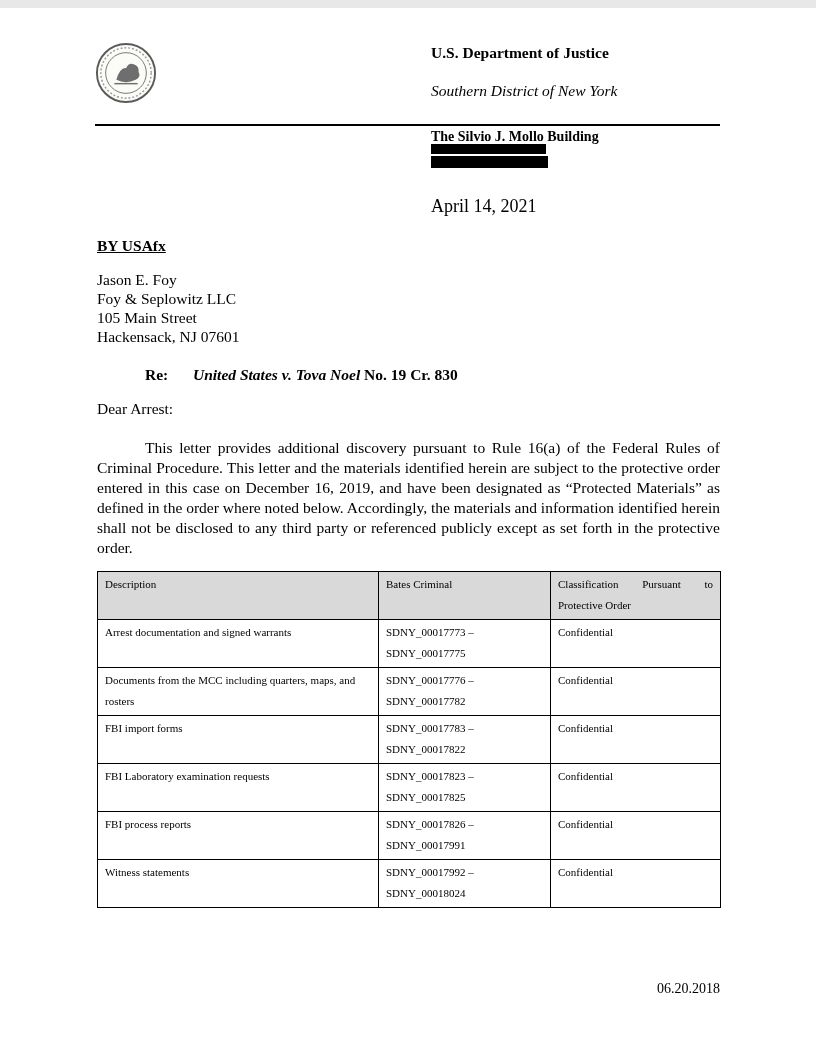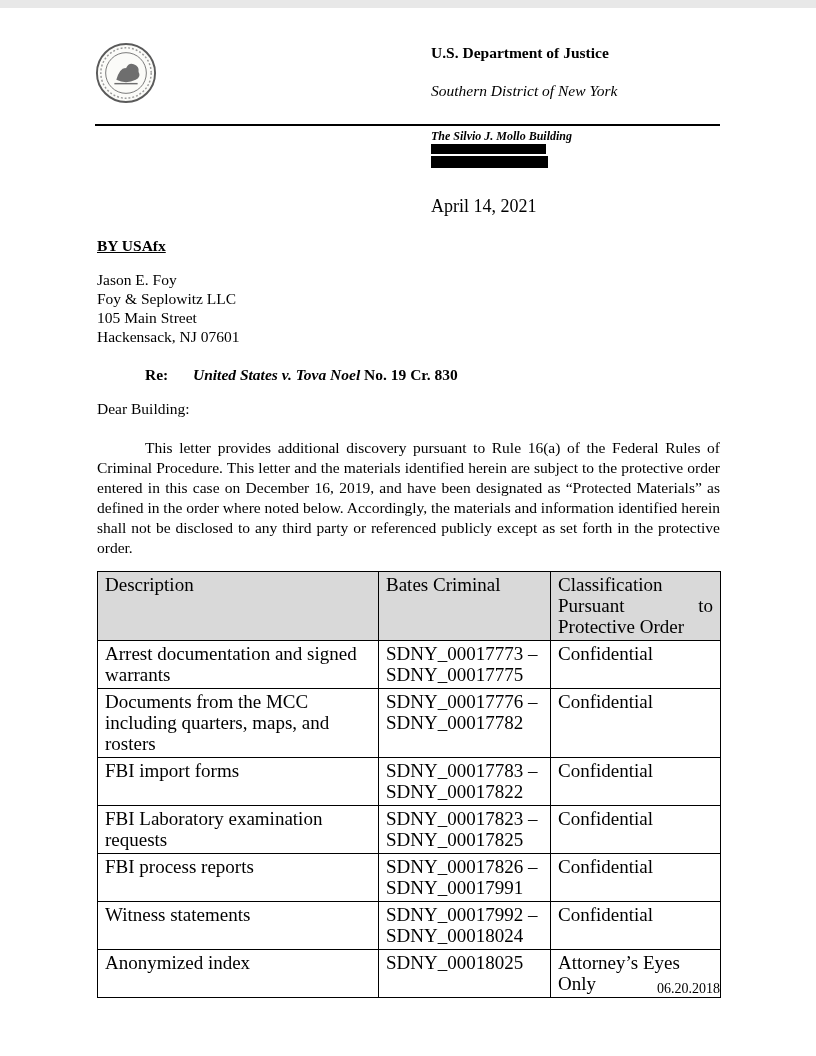--- a/index.html
+++ b/index.html
@@ -11,35 +11,35 @@
     margin: 8px auto;
     background: #ffffff;
     overflow: hidden;
   }
   
   .letterhead { position: absolute; top: 0; left: 0; width: 816px; height: 220px; }
   .seal { position: absolute; left: 95px; top: 34px; width: 62px; height: 62px; }
   .agency { position: absolute; left: 431px; top: 36px; font-size: 15.5px; font-weight: bold; }
   .office { position: absolute; left: 431px; top: 73px; font-size: 15.5px; font-style: italic; line-height: 19px; }
   .rule { position: absolute; left: 95px; top: 116px; width: 625px; height: 2px; background: #000; }
-  .building { position: absolute; left: 431px; top: 121px; font-size: 12px; font-weight: bold; font-style: italic; }
+  .building { position: absolute; left: 431px; top: 121px; font-size: 14px; font-weight: bold; }
   .redact-1 { position: absolute; left: 431px; top: 136px; width: 115px; height: 10px; background: #000; }
   .redact-2 { position: absolute; left: 431px; top: 148px; width: 117px; height: 12px; background: #000; }
   .date-line { position: absolute; left: 431px; top: 188px; font-size: 18px; }
   
   .content { position: absolute; top: 220px; left: 97px; width: 623px; font-size: 15.5px; line-height: 20px; }
   .by-line { margin-top: 8px; font-weight: bold; text-decoration: underline; }
   .address { margin-top: 14px; line-height: 19px; }
   .re-line { margin-top: 19px; font-weight: bold; }
   .re-label { display: inline-block; width: 48px; margin-left: 48px; }
   .case-name { font-style: italic; }
   .salutation { margin-top: 14px; }
   .para { margin-top: 19px; text-align: justify; text-indent: 48px; }
   
-  table.discovery { margin-top: 13px; width: 623px; border-collapse: collapse; font-size: 19px; table-layout: fixed; }
+  table.discovery { margin-top: 13px; width: 623px; border-collapse: collapse; font-size: 11px; table-layout: fixed; }
   .discovery th, .discovery td {
     border: 1px solid #000;
     padding: 2px 7px 3px 7px;
     text-align: left;
     vertical-align: top;
     font-weight: normal;
     line-height: 21px;
   }
   .discovery th { background: #d9d9d9; }
   .col-desc { width: 281px; }
@@ -85,21 +85,21 @@
       <div>Jason E. Foy</div>
       <div>Foy &amp; Seplowitz LLC</div>
       <div>105 Main Street</div>
       <div>Hackensack, NJ 07601</div>
     </div>
 
     <div class="re-line">
       <span class="re-label">Re:</span><span class="case-name">United States v. Tova Noel</span> <span>No. 19 Cr. 830</span>
     </div>
 
-    <div class="salutation">Dear Building:</div>
+    <div class="salutation">Dear Arrest:</div>
 
     <div class="para">This letter provides additional discovery pursuant to Rule 16(a) of the Federal Rules of Criminal Procedure.  This letter and the materials identified herein are subject to the protective order entered in this case on December 16, 2019, and have been designated as “Protected Materials” as defined in the order where noted below.  Accordingly, the materials and information identified herein shall not be disclosed to any third party or referenced publicly except as set forth in the protective order.</div>
 
     <table class="discovery">
       <colgroup>
         <col class="col-desc">
           <col class="col-bates">
           <col class="col-class">
       </colgroup>
       <thead>
@@ -139,25 +139,20 @@
           <td class="bates-cell">SDNY_00017826 –
 SDNY_00017991</td>
           <td>Confidential</td>
         </tr>
         <tr>
           <td class="va-bottom">Witness statements</td>
           <td class="bates-cell">SDNY_00017992 –
 SDNY_00018024</td>
           <td>Confidential</td>
         </tr>
-        <tr>
-          <td>Anonymized index</td>
-          <td class="bates-cell">SDNY_00018025</td>
-          <td>Attorney’s Eyes Only</td>
-        </tr>
       </tbody>
     </table>
 
 
   </div>
 
   <div class="footer-date">06.20.2018</div>
 
 </div>
 

